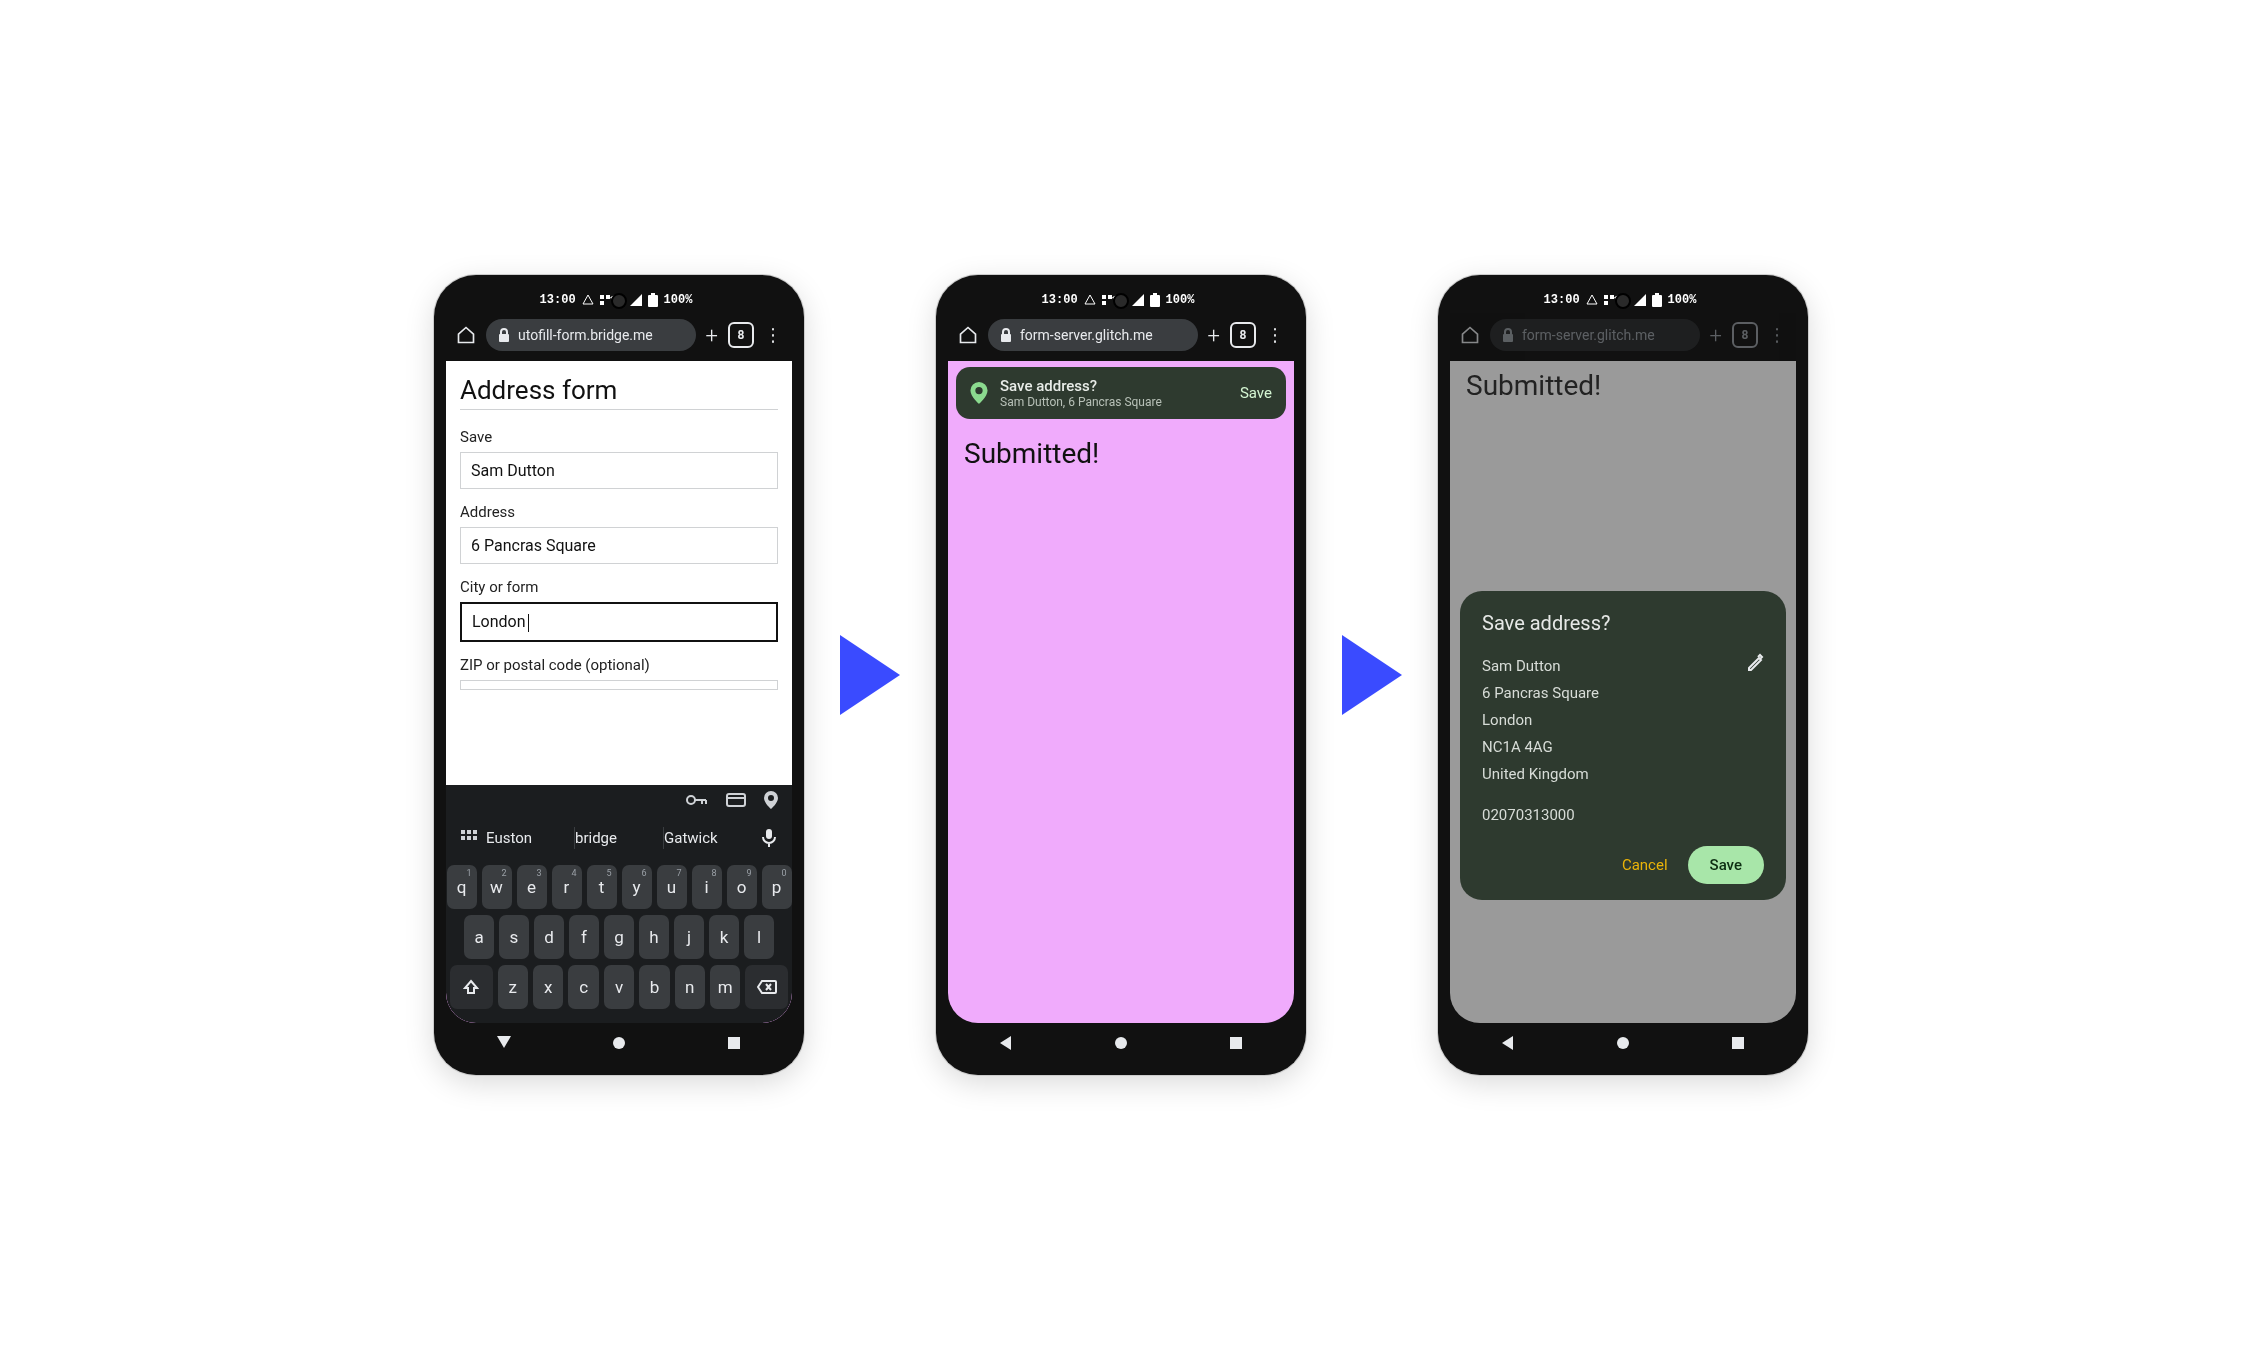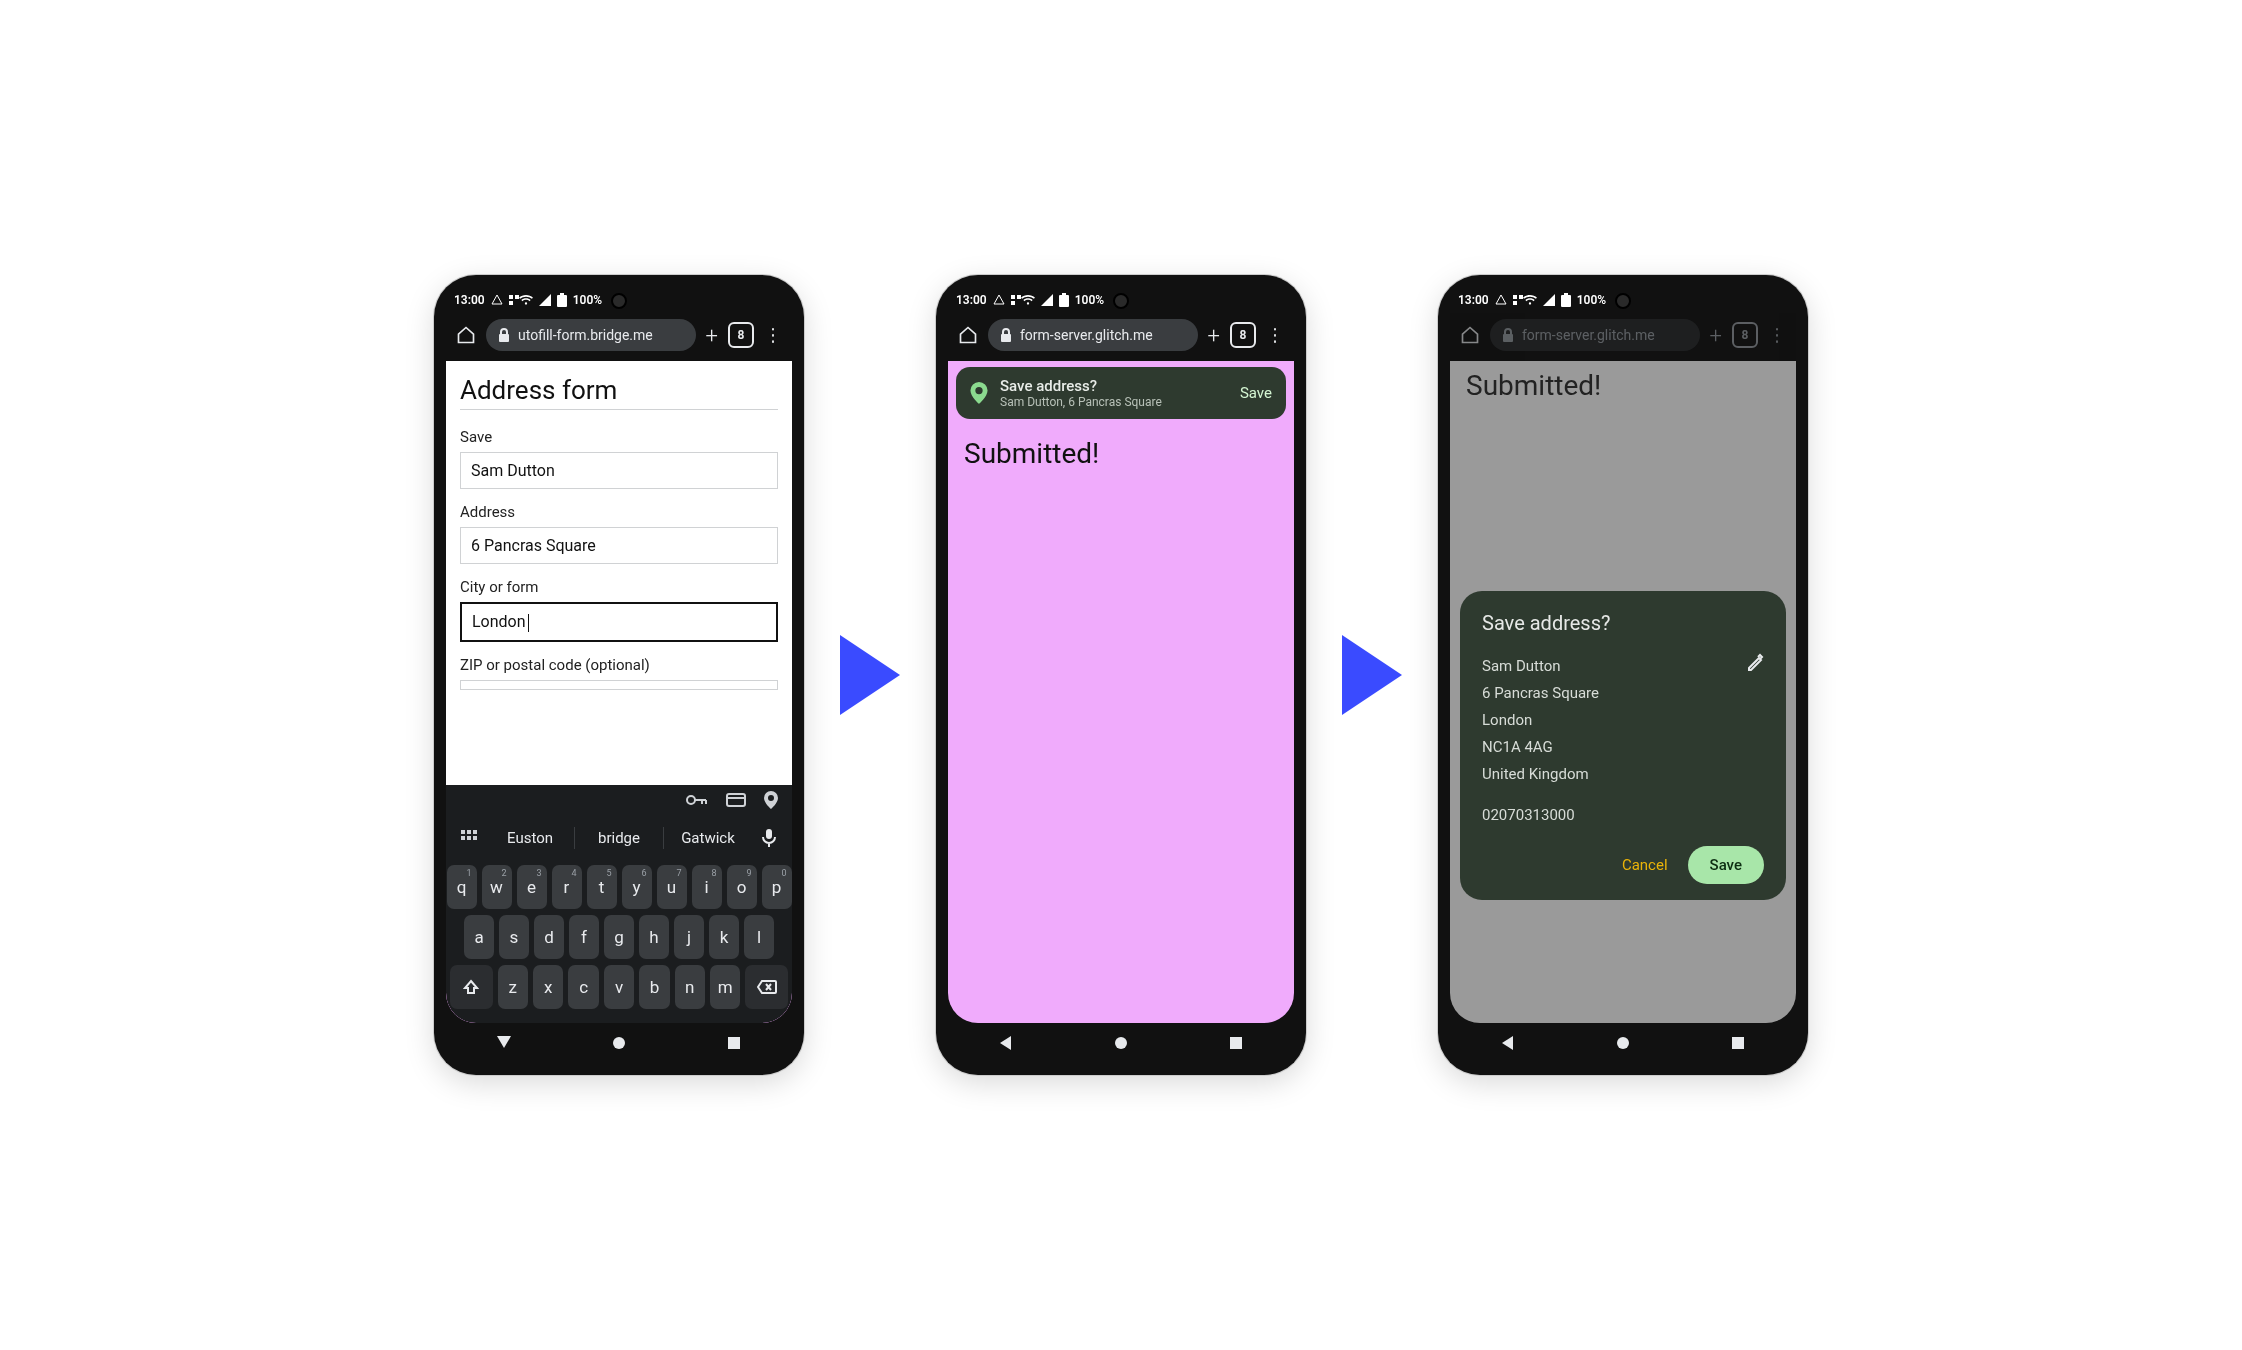--- a/index.html
+++ b/index.html
@@ -60,22 +60,23 @@
     background:#2a2a2a;
     border:2px solid #000;
   }
   .status-bar{
     height:26px;
     color:#fff;
     font-size:12px;
     font-weight:600;
     display:flex;
     align-items:center;
-    justify-content:flex-start;
+    justify-content:center;
     padding:0 14px 0 8px;
+    font-family:Liberation Mono, monospace;
   }
   .status-left, .status-right{display:flex;align-items:center;gap:6px}
   .ico{display:inline-flex;align-items:center;justify-content:center}
   .screen{
     flex:1;
     background:#f0abfc;
     border-radius:0 0 30px 30px;
     overflow:hidden;
     display:flex;flex-direction:column;
     position:relative;
@@ -124,21 +125,21 @@
     display:flex;justify-content:flex-end;gap:18px;
     padding:6px 14px;
     color:#cfd2d6;
   }
   .suggest{
     background:var(--kb-bg);
     display:flex;align-items:center;gap:0;
     padding:6px 6px;
     color:#e8eaed;font-size:15px;
   }
-  .sug-item{flex:1;text-align:center;padding:8px 0}
+  .sug-item{flex:1;text-align:left;padding:8px 0}
   .sug-sep{width:1px;height:22px;background:#3a3d40}
   .grid-btn,.mic-btn{
     width:34px;height:34px;border-radius:50%;
     display:flex;align-items:center;justify-content:center;
     color:#e8eaed;
   }
   .kb{
     background:var(--kb-bg);
     padding:4px 4px 8px 4px;
     border-radius:0 0 30px 30px;

